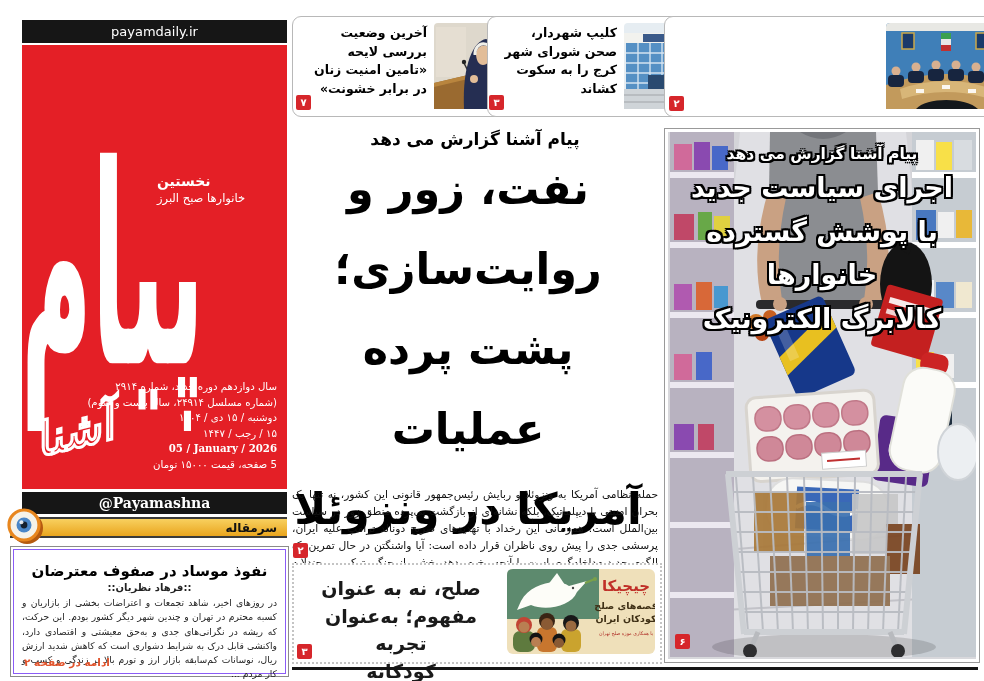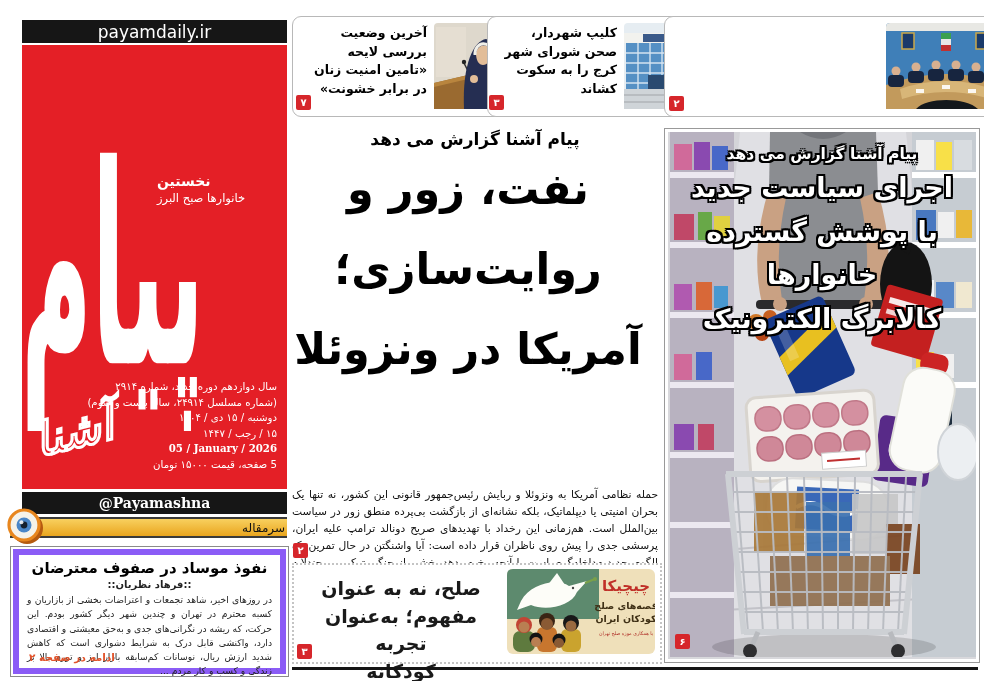--- a/index.html
+++ b/index.html
@@ -2,41 +2,41 @@
 <html lang="fa"><head>
 <meta charset="utf-8">
 <style>
   html,body{margin:0;padding:0;}
   body{width:984px;height:681px;background:#fff;font-family:"DejaVu Sans",sans-serif;}
   .page{position:relative;width:984px;height:681px;background:#fff;overflow:hidden;direction:rtl;}
   .abs{position:absolute;}
 
   
   .url-bar{left:22px;top:20px;width:265px;height:23px;background:#161616;color:#fff;
-    font-size:17px;display:flex;align-items:center;justify-content:center;direction:ltr;}
+    font-size:13px;display:flex;align-items:center;justify-content:center;direction:ltr;}
   .masthead{left:22px;top:45px;width:265px;height:444px;background:#e41f26;overflow:hidden;}
   .logo{position:absolute;left:-12px;top:-8px;width:205px;height:460px;display:flex;align-items:center;
     justify-content:center;color:#fff;font-size:118px;font-weight:bold;transform:scale(.82,2.35);}
   .tagline{position:absolute;right:4px;top:128px;width:126px;text-align:left;color:#fff;line-height:1.25;}
   .tagline .t1{font-size:14px;font-weight:bold;}
   .tagline .t2{font-size:11.5px;}
   .issue-info{position:absolute;right:10px;top:334px;width:210px;color:#fff;font-size:10.2px;
     line-height:1.52;text-align:right;}
   .issue-info .en{font-family:"DejaVu Serif",serif;font-weight:bold;direction:ltr;}
   .ashna{position:absolute;left:12px;top:360px;font-size:46px;font-style:italic;font-weight:bold;
     color:#e41f26;-webkit-text-stroke:1.6px #fff;transform:rotate(-14deg);}
   .social-bar{left:22px;top:492px;width:265px;height:22px;background:#161616;color:#fff;
     font-family:"DejaVu Serif",serif;font-weight:bold;font-size:14px;display:flex;align-items:center;
     justify-content:center;direction:ltr;}
   .section-bar{left:10px;top:517px;width:277px;height:17px;background:linear-gradient(180deg,#f8d05f,#e9a51e);
     border-top:2px solid #3a3a3a;border-bottom:2px solid #3a3a3a;display:flex;align-items:center;}
-  .section-bar span{font-size:12px;font-weight:normal;color:#111;padding-right:2px;}
+  .section-bar span{font-size:12px;font-weight:bold;color:#111;padding-right:10px;}
   .eye-wrap{left:6px;top:507px;width:38px;height:38px;z-index:5;}
   .editorial-box{left:10px;top:546px;width:277px;height:129px;border:1px solid #8a8a8a;background:#fff;}
-  .ed-inner{position:absolute;inset:2px;border:6px solid #8b5cf6;padding:4px 8px 2px 8px;}
+  .ed-inner{position:absolute;inset:2px;border:1px solid #8b5cf6;padding:12px 8px 2px 8px;}
   .ed-title{font-size:15px;font-weight:bold;text-align:center;color:#000;}
   .ed-author{font-size:10px;font-weight:bold;text-align:center;margin:2px 0 3px 0;color:#222;}
   .ed-body{font-size:9.2px;line-height:1.55;text-align:justify;color:#222;}
   .ed-continue{position:absolute;left:10px;bottom:5px;color:#e2542c;font-weight:bold;font-size:10.5px;}
 
   
   .news-box{position:absolute;top:16px;height:99px;border:1px solid #b8b8b8;border-radius:9px;background:#fff;padding-left:32px;}
   .nb-a{left:292px;width:186px;}
   .nb-b{left:487px;width:171px;}
   .nb-c{left:664px;width:314px;}
@@ -205,20 +205,21 @@
         <path d="M30,86 C40,74 80,74 92,86 Z" fill="#14181c"></path>
       </svg>
     </div>
     <div class="badge" style="left:4px;bottom:5px;">۲</div>
   </div>
 
   <div class="abs kicker">پیام آشنا گزارش می دهد</div>
   <div class="abs headline">
     <div>نفت، زور و</div>
     <div>روایت‌سازی؛</div>
+    <div>پشت پرده عملیات</div>
     <div>آمریکا در ونزوئلا</div>
   </div>
   <div class="abs lead-body">حمله نظامی آمریکا به ونزوئلا و ربایش رئیس‌جمهور قانونی این کشور، نه تنها یک بحران امنیتی یا دیپلماتیک، بلکه نشانه‌ای از بازگشت بی‌پرده منطق زور در سیاست بین‌الملل است. هم‌زمانی این رخداد با تهدیدهای صریح دونالد ترامپ علیه ایران، پرسشی جدی را پیش روی ناظران قرار داده است: آیا واشنگتن در حال تمرین یک الگوی جدید مداخله‌گری است یا آنچه رخ می‌دهد بخشی از جنگی ترکیبی و چندلایه علیه دولت‌های مستقل است؟</div>
   <div class="badge lead-badge">۲</div>
 
   <div class="abs culture-box">
     <div class="culture-title">
       <div>صلح، نه به عنوان</div>
       <div>مفهوم؛ به‌عنوان تجربه</div>
       <div>کودکانه</div>

